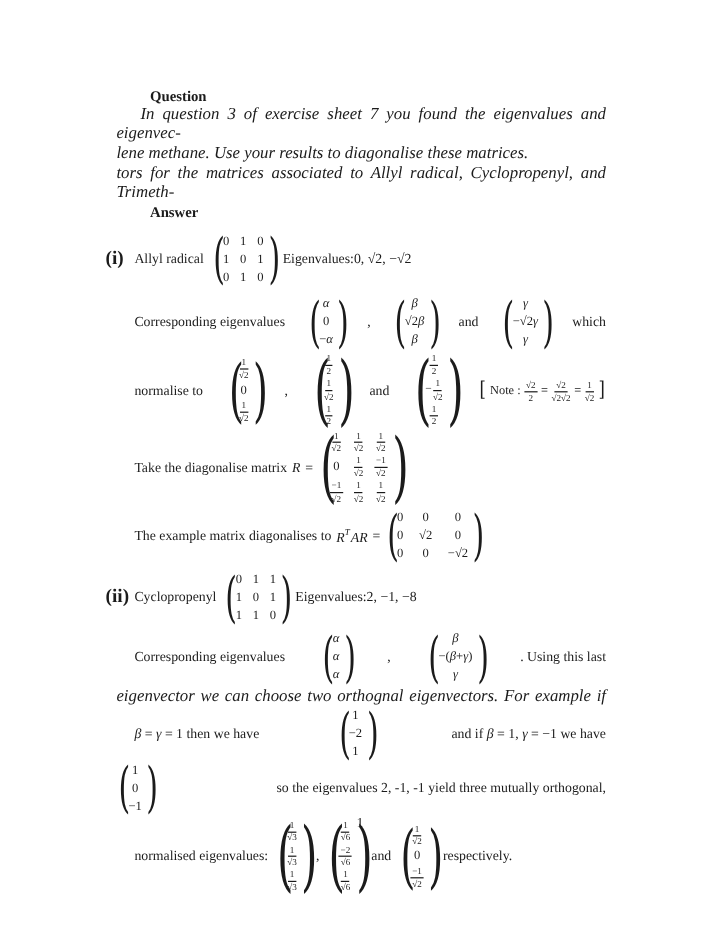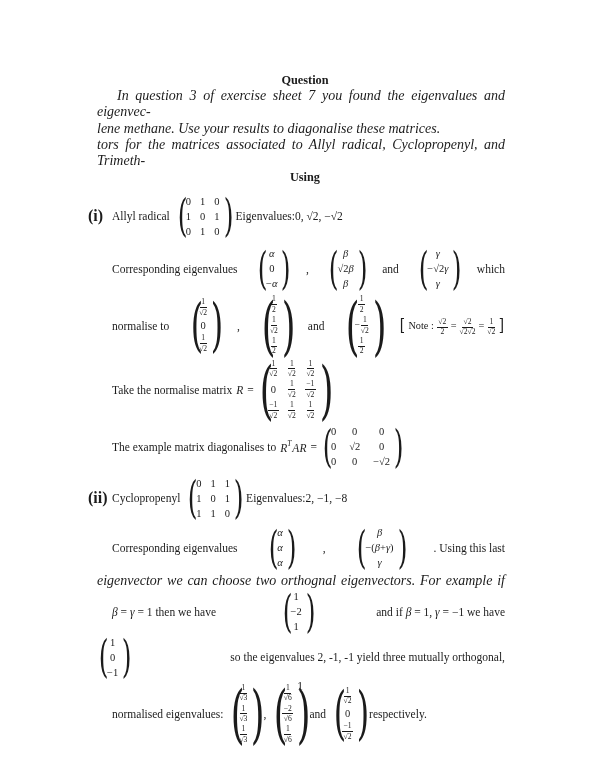--- a/index.html
+++ b/index.html
@@ -1,20 +1,20 @@
 <!DOCTYPE html>
 <html><head>
 <meta charset="utf-8">
 <style>
   html,body{margin:0;padding:0;background:#ffffff;}
   .page{position:relative;width:600px;height:776px;background:#fff;overflow:hidden;
         font-family:"Liberation Serif",serif;color:#1b1b1b;}
   .content{position:absolute;left:97px;top:72px;width:408px;}
   .h{font-weight:700;font-size:12.3px;line-height:16px;}
-  .qh{margin-left:8px;text-align:center;}
+  .qh{margin-left:28px;}
   .jp{font-size:14px;line-height:16.3px;font-style:italic;}
   .jfull{text-align:justify;text-align-last:justify;}
   .indent{text-indent:20px;}
   .row{display:flex;align-items:center;font-size:11.5px;}
   .row.spread{justify-content:space-between;}
   .sub{margin-left:15px;}
   .gap6{gap:6px;}
   .item-first{display:flex;align-items:center;margin-left:-9px;}
   .ilabel{width:24px;font-weight:700;flex:none;}
   .mtxt{white-space:nowrap;}
@@ -44,21 +44,21 @@
 </head>
 <body>
 
 <div class="page">
   <div class="content">
 
     <div class="h qh">Question</div>
     <div class="jp jfull indent">In question 3 of exercise sheet 7 you found the eigenvalues and eigenvec-</div>
     <div class="jp">lene methane. Use your results to diagonalise these matrices.</div>
     <div class="jp jfull">tors for the matrices associated to Allyl radical, Cyclopropenyl, and Trimeth-</div>
-    <div class="h qh">Using</div>
+    <div class="h qh">Answer</div>
 
     <div class="item-first mt8">
       <span class="ilabel">(i)</span>
       <div class="row gap6">
         <span class="mtxt">Allyl radical</span>
         <span class="mgroup">
           <span class="paren" style="font-size: 45.58px;">(</span>
           <span class="minner" style="grid-template-columns: repeat(3, auto);">
               <span class="cell">0</span>
               <span class="cell">1</span>
@@ -213,21 +213,21 @@
               <span class="frac">
                 <span class="fn">1</span>
                 <span class="fd">√2</span>
               </span>
             </span></span>
         <span class="bracket">]</span>
       </span>
     </div>
 
     <div class="row sub mt0">
-      <span class="mtxt">Take the normalise matrix</span>
+      <span class="mtxt">Take the diagonalise matrix</span>
       <span class="iv" style="margin-left:4px">R</span>
       <span class="eq">=</span>
       <span class="mgroup">
         <span class="paren" style="font-size: 64.0637px;">(</span>
         <span class="minner" style="grid-template-columns: repeat(3, auto);">
             <span class="cell">
               <span class="frac">
                 <span class="fn">1</span>
                 <span class="fd">√2</span>
               </span>

